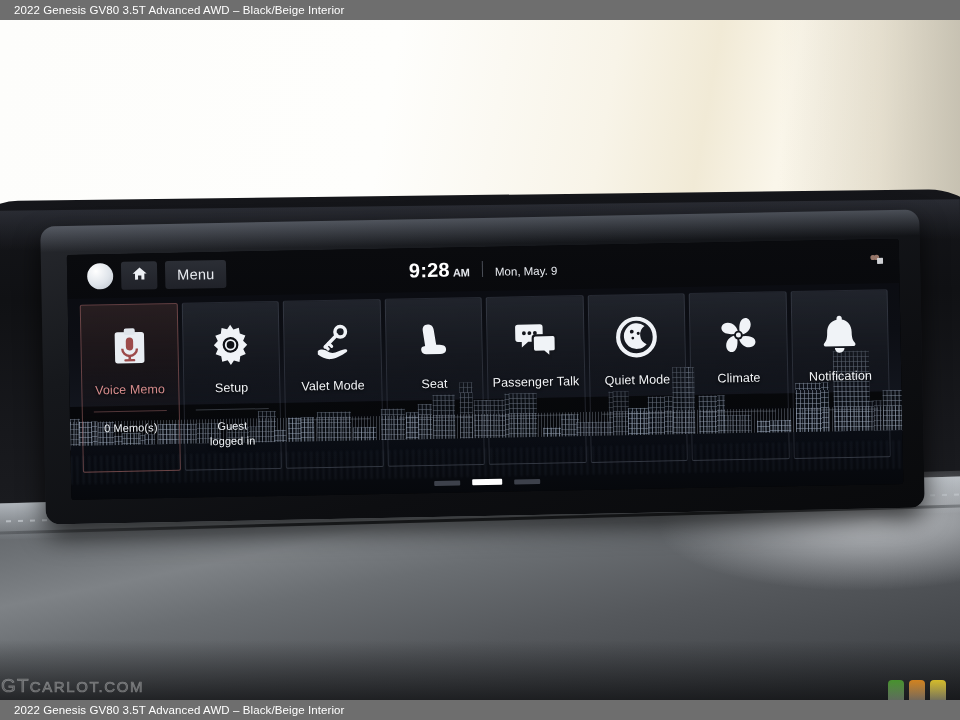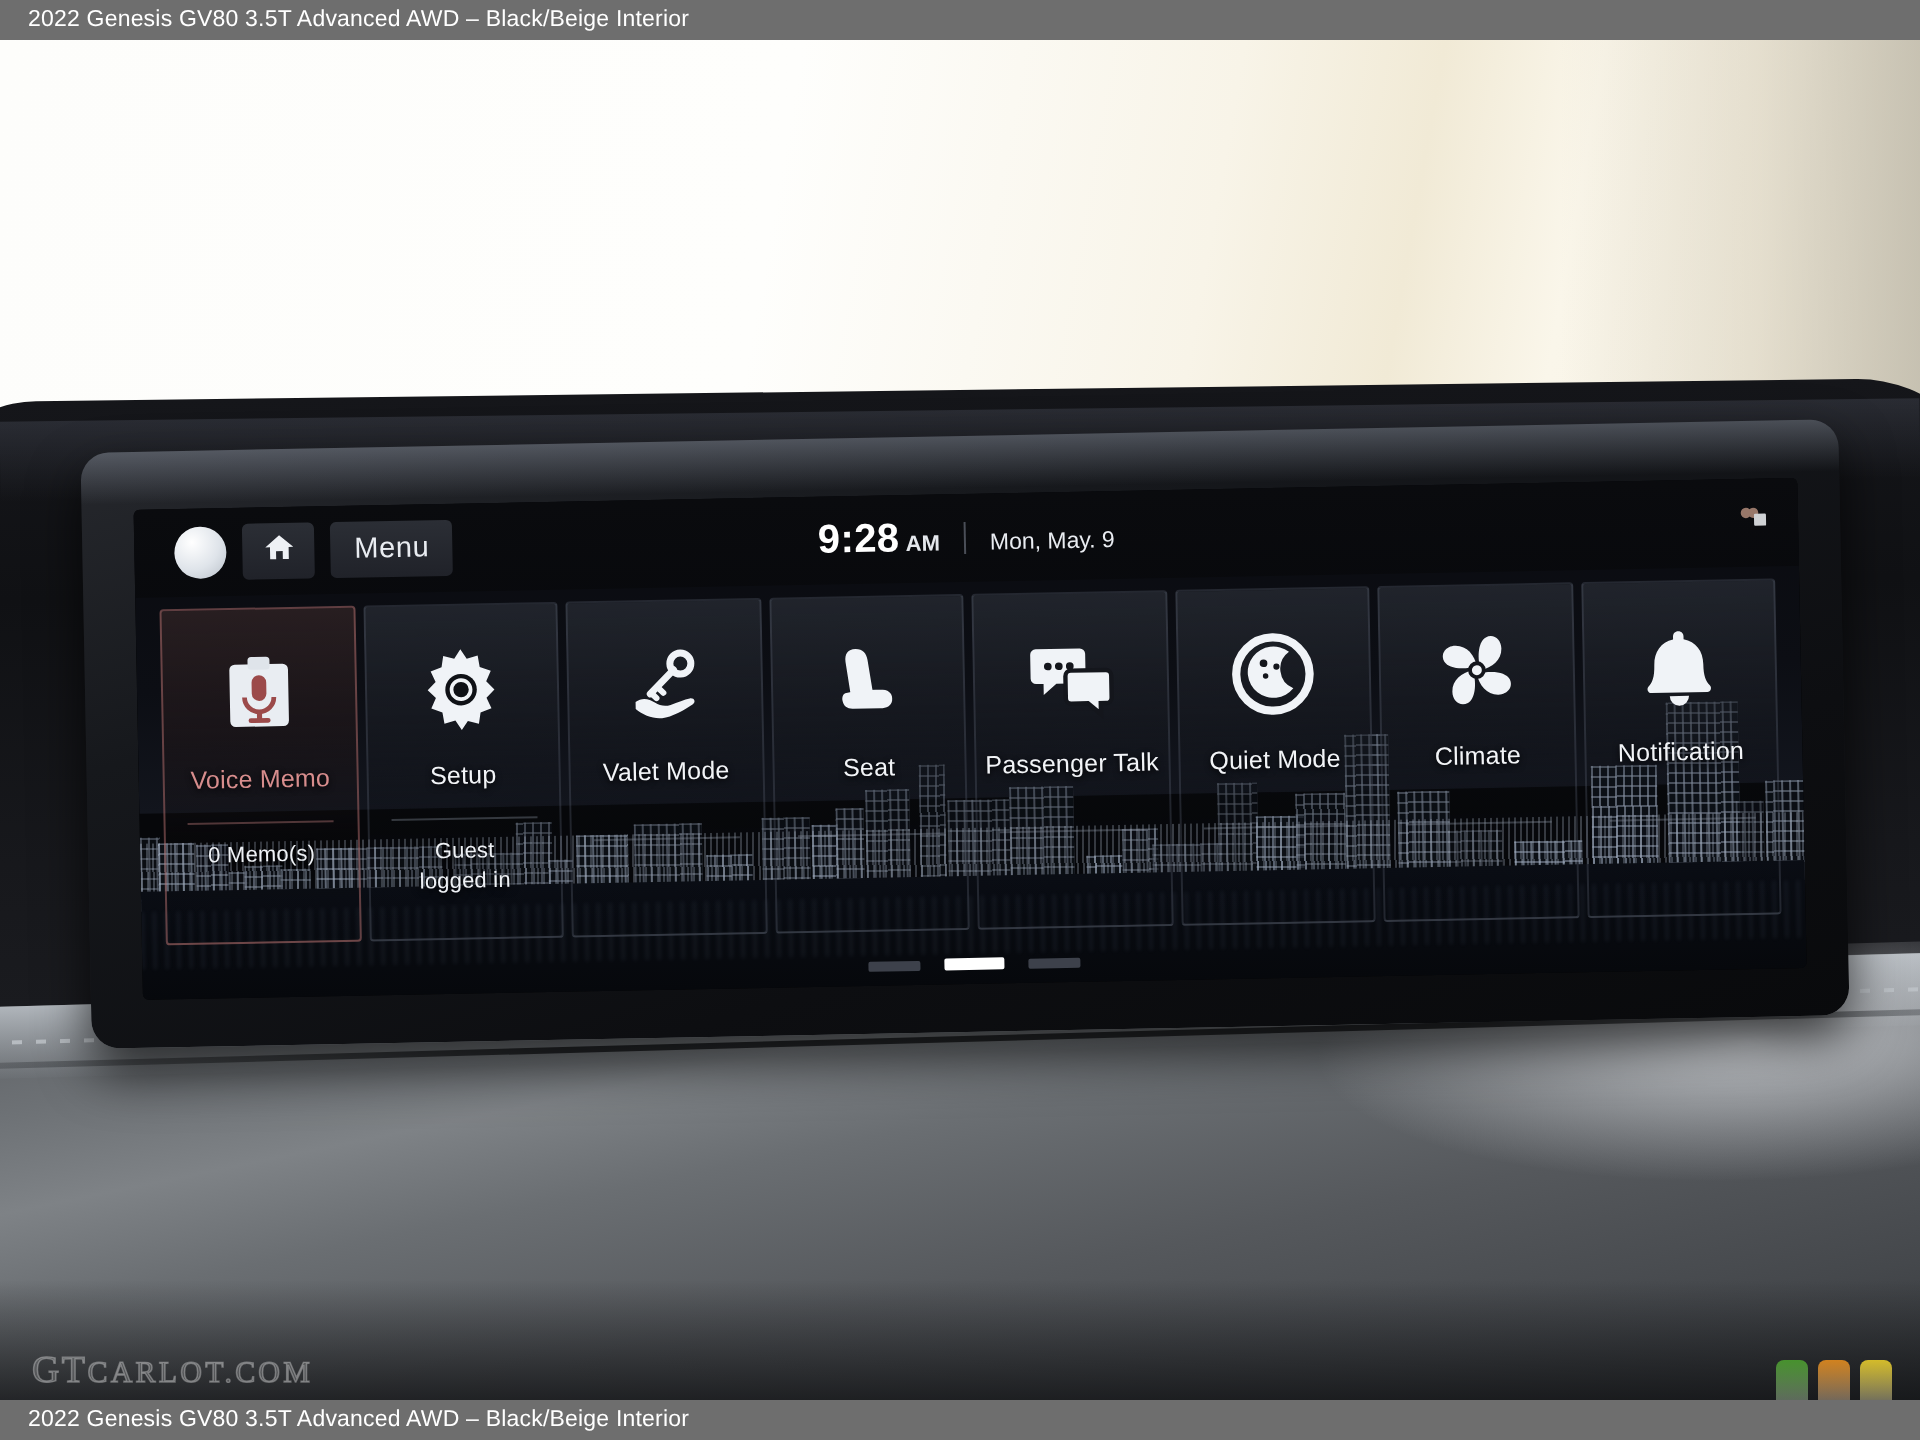--- a/index.html
+++ b/index.html
@@ -215,22 +215,22 @@
   
   #pager {
     position: absolute; left: 50%; transform: translateX(-50%);
     bottom: 7px; display: flex; gap: 12px; align-items: center;
   }
   .pagebar { width: 26px; height: 5px; border-radius: 1px; background: rgba(128,136,150,.45); }
   .pagebar.active { background: #ffffff; width: 30px; height: 6px; }
 
   
   #watermark {
-    position: absolute; left: 16px; top: 655px;
-    font-family: Liberation Serif, serif;
+    position: absolute; left: 1px; top: 655px;
+    font-family: Liberation Sans, sans-serif;
     font-size: 19px; letter-spacing: 1.2px;
     color: rgba(255,255,255,.18);
     -webkit-text-stroke: 0.7px rgba(255,255,255,.30);
     white-space: nowrap;
   }
   #watermark .wm-small { font-size: 15px; letter-spacing: 1.6px; }
   #swatches { position: absolute; right: 14px; top: 660px; display: flex; gap: 5px; }
   .swatch { width: 16px; height: 24px; border-radius: 4px; opacity: .92; }
 </style>
 </head>

